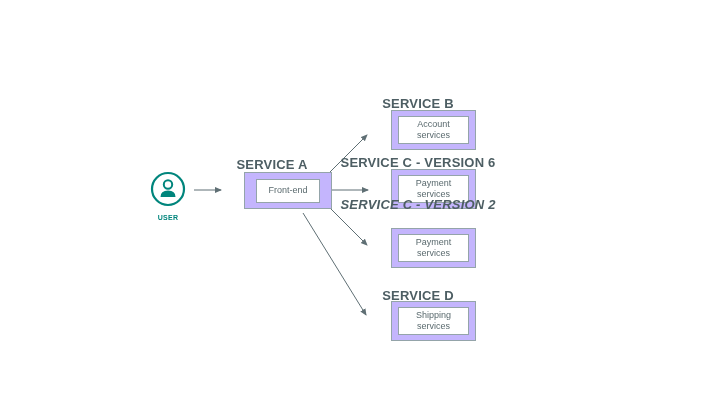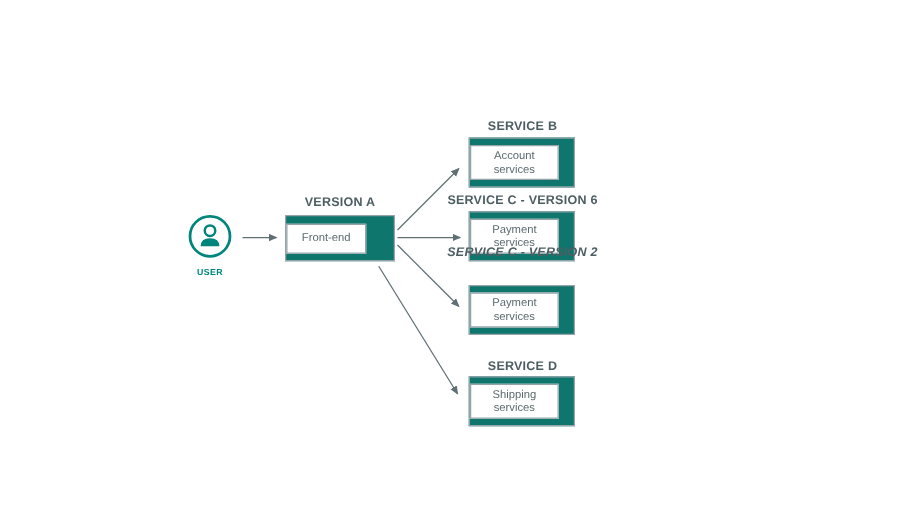--- a/index.html
+++ b/index.html
@@ -2,30 +2,30 @@
 <html><head>
 <meta charset="utf-8">
 <style>
   html,body{margin:0;padding:0;background:#ffffff;}
   body{font-family:"Liberation Sans", sans-serif;}
   .canvas{position:relative;width:720px;height:405px;background:#ffffff;overflow:hidden;}
 
   
   .node-title{
     position:absolute;
-    font-size:10px;font-weight:bold;color:#4d5e63;
+    font-size:13px;font-weight:bold;color:#4d5e63;
     letter-spacing:.2px;text-align:center;
     white-space:nowrap;
   }
   .outer-box{
     position:absolute;
-    background:#0f766e;
+    background:#c4b5fd;
     border:1px solid #94a4a9;
     box-sizing:border-box;
-    display:flex;align-items:center;justify-content:flex-start;
+    display:flex;align-items:center;justify-content:center;margin-left:16px;
   }
   .inner-box{
     background:#ffffff;
     border:1px solid #94a4a9;
     box-sizing:border-box;
     display:flex;align-items:center;justify-content:center;
     text-align:center;
     font-size:9px;color:#5a6a6e;line-height:1.25;
     padding:2px 4px;
   }
@@ -63,21 +63,21 @@
 
   <div class="user-wrap">
     <svg width="38" height="38" viewBox="0 0 38 38">
       <circle cx="19" cy="19" r="16" fill="#ffffff" stroke="#00857C" stroke-width="2.2"></circle>
       <circle cx="19" cy="14.5" r="4.2" fill="none" stroke="#00857C" stroke-width="2"></circle>
       <path d="M11.5 27 q0 -6.5 7.5 -6.5 q7.5 0 7.5 6.5 z" fill="#00857C"></path>
     </svg>
     <div class="user-label">USER</div>
   </div>
 
-  <div class="node-title" style="left:212px;top:157px;width:120px;">VERSION A</div>
+  <div class="node-title" style="left:212px;top:157px;width:120px;">SERVICE A</div>
   <div class="outer-box svc-a-outer">
     <div class="inner-box inner-a">Front-end</div>
   </div>
 
   <div class="node-title" style="left:338px;top:96px;width:160px;">SERVICE B</div>
   <div class="outer-box svc-r-outer" style="top:110px;">
     <div class="inner-box inner-r">Account services</div>
   </div>
 
   <div class="node-title" style="left:338px;top:155px;width:160px;">SERVICE C - VERSION 6</div>

